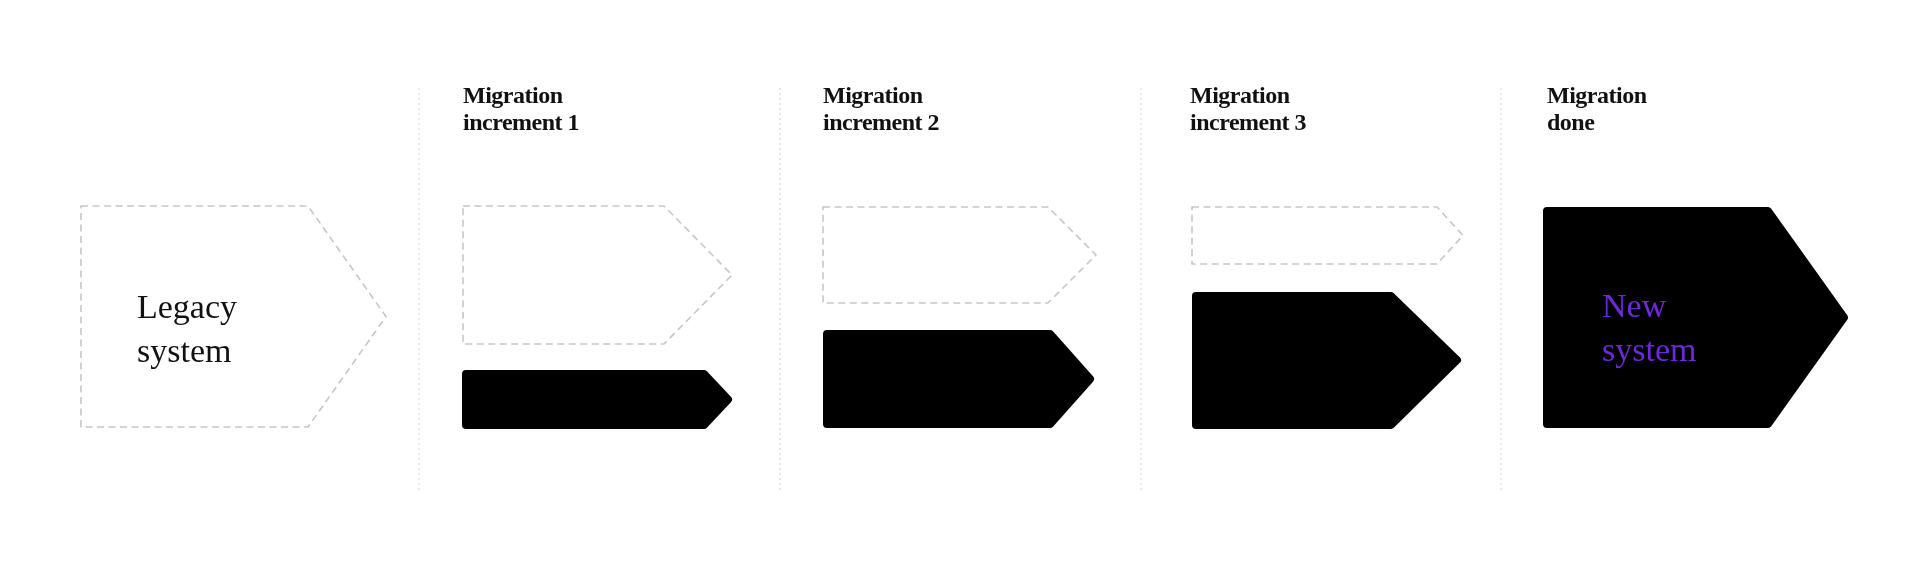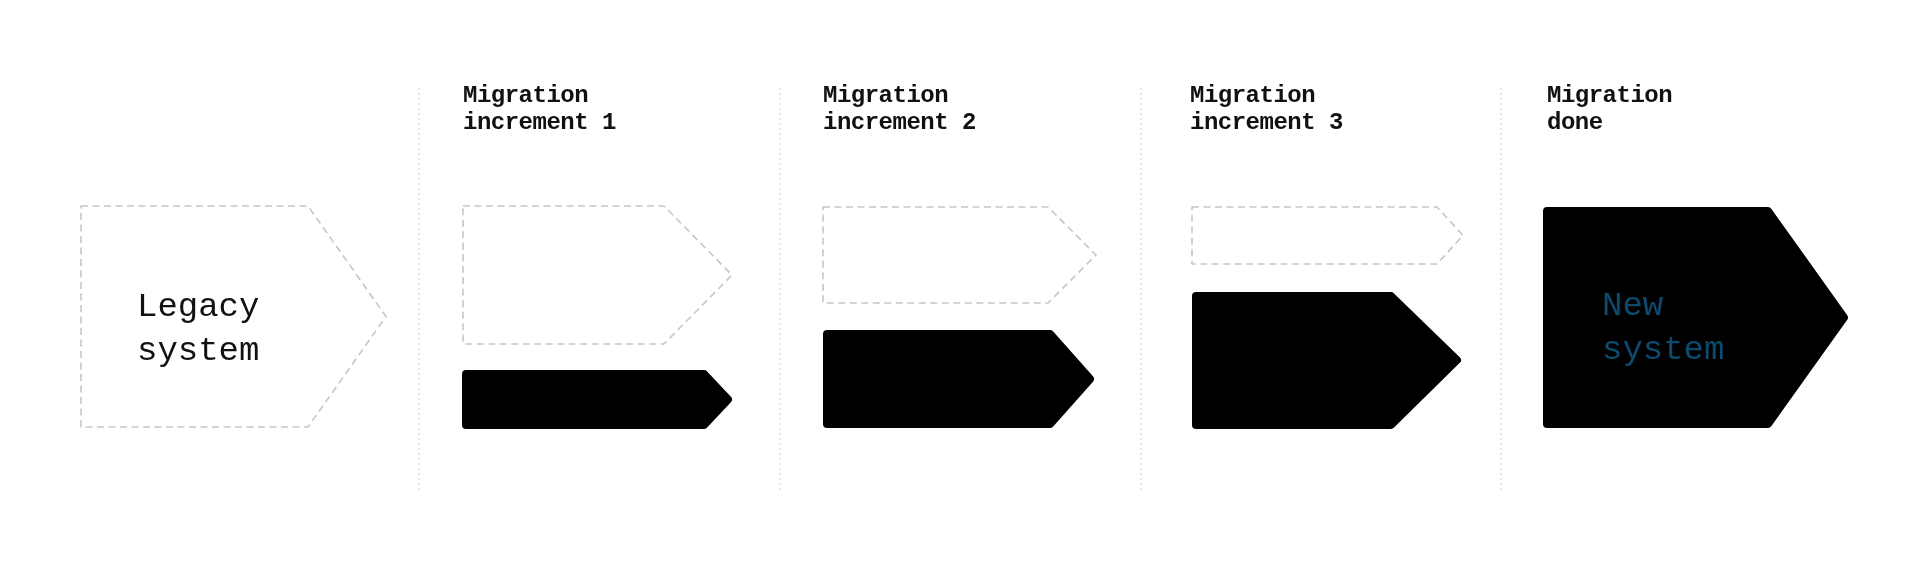--- a/index.html
+++ b/index.html
@@ -2,21 +2,21 @@
 <html><head>
 <meta charset="utf-8">
 <style>
   html, body { margin: 0; padding: 0; background: #ffffff; }
   .canvas {
     position: relative;
     width: 1920px;
     height: 571px;
     background: #ffffff;
     overflow: hidden;
-    font-family: Liberation Mono, monospace;
+    font-family: Liberation Serif, serif;
   }
   svg.layer {
     position: absolute;
     left: 0; top: 0;
     width: 1920px; height: 571px;
     display: block;
   }
   .col-header {
     position: absolute;
     top: 82px;
@@ -30,21 +30,21 @@
   }
   .shape-text {
     position: absolute;
     font-size: 34px;
     font-weight: 400;
     line-height: 44px;
     letter-spacing: 0;
     white-space: pre-line;
   }
   .shape-text.dark  { color: #111111; }
-  .shape-text.light { color: #0c4a6e; }
+  .shape-text.light { color: #6d28d9; }
   .hdr-1 { left: 463px; }
   .hdr-2 { left: 823px; }
   .hdr-3 { left: 1190px; }
   .hdr-4 { left: 1547px; }
   .legacy-text { left: 137px;  top: 285px; }
   .new-text    { left: 1602px; top: 284px; }
 </style>
 </head>
 <body>
 

